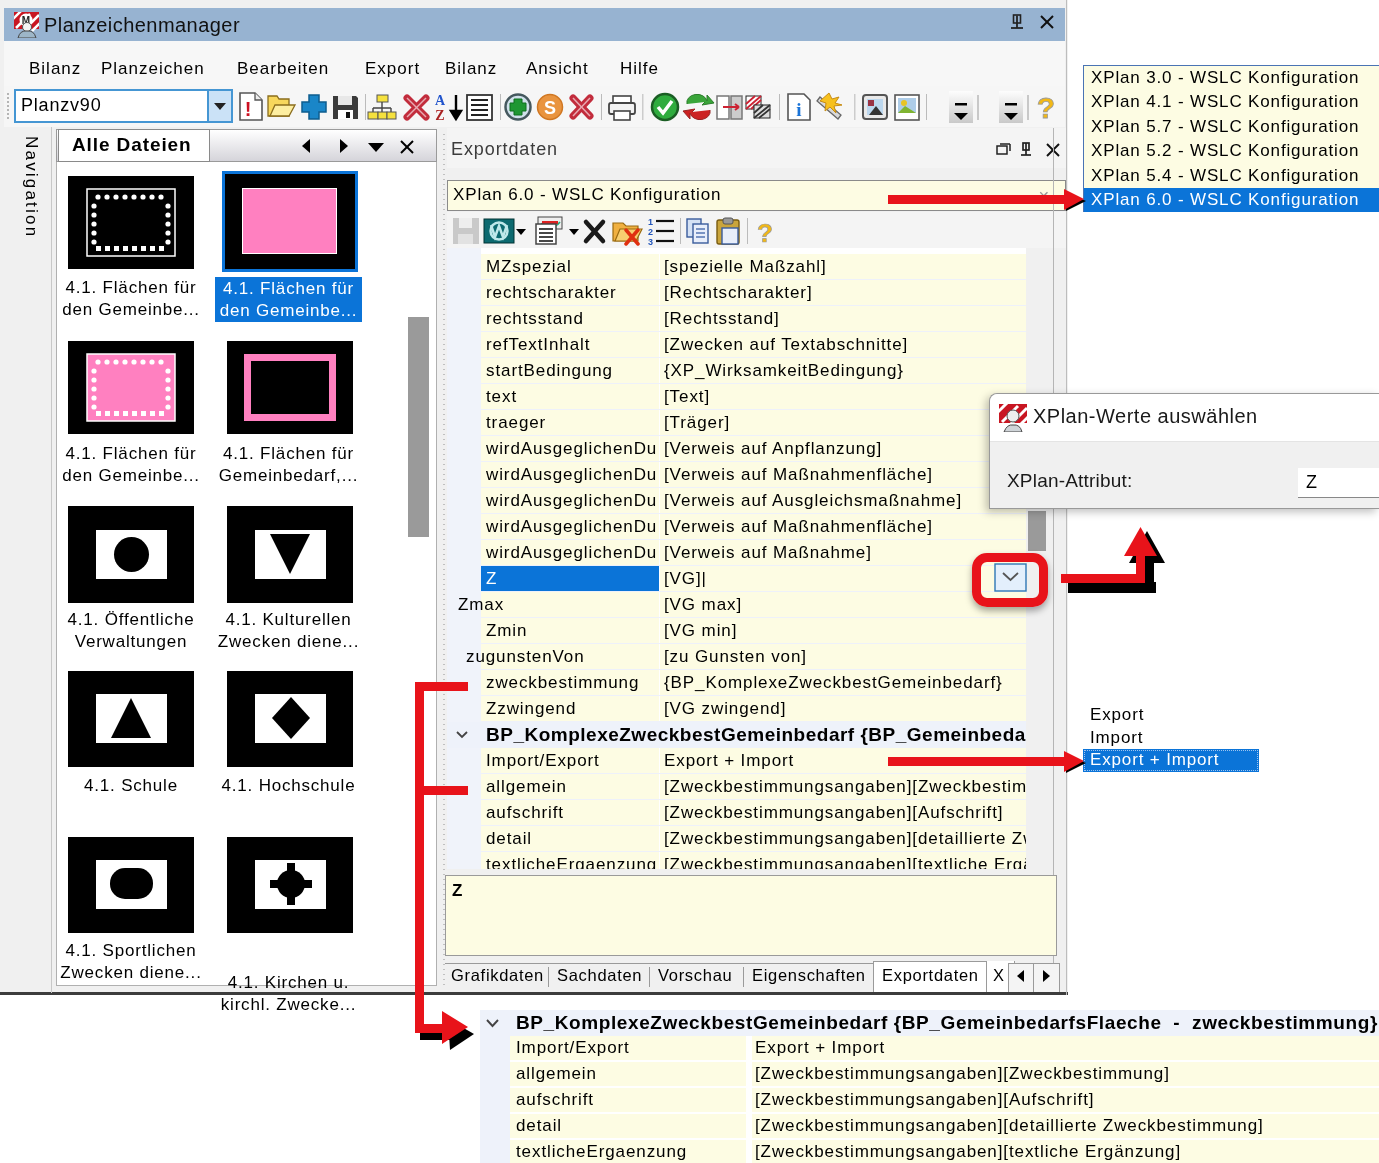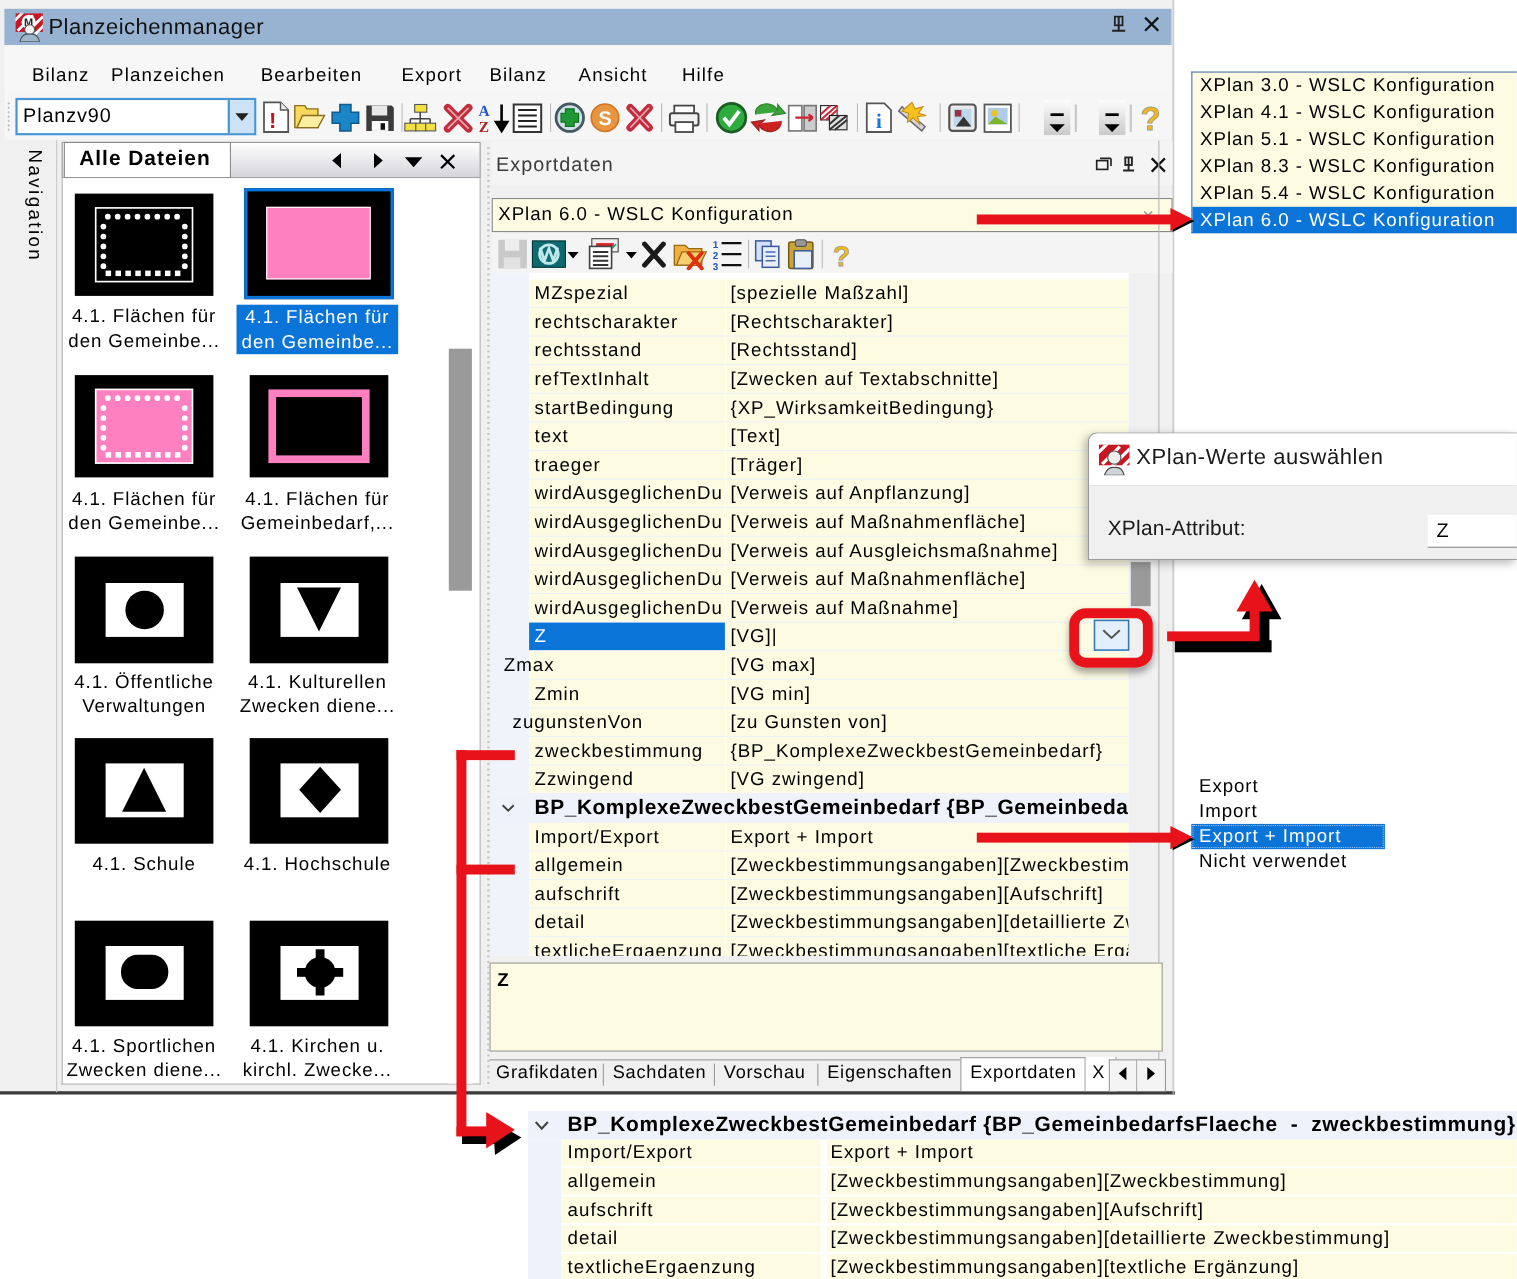--- a/index.html
+++ b/index.html
@@ -326,21 +326,21 @@
 <div id="captions" style="font-size:17px;letter-spacing:0.8px;color:#000;text-align:center;line-height:21.5px">
  <div class="a" style="left:56px;top:277px;width:150px">4.1. Flächen für<br>den Gemeinbe...</div>
  <div class="a" style="left:215px;top:277px;width:147px;background:#0b74d8;color:#fff;padding:1px 0">4.1. Flächen für<br>den Gemeinbe...</div>
  <div class="a" style="left:56px;top:443px;width:150px">4.1. Flächen für<br>den Gemeinbe...</div>
  <div class="a" style="left:215px;top:443px;width:147px">4.1. Flächen für<br>Gemeinbedarf,...</div>
  <div class="a" style="left:56px;top:609px;width:150px">4.1. Öffentliche<br>Verwaltungen</div>
  <div class="a" style="left:215px;top:609px;width:147px">4.1. Kulturellen<br>Zwecken diene...</div>
  <div class="a" style="left:56px;top:775px;width:150px">4.1. Schule</div>
  <div class="a" style="left:215px;top:775px;width:147px">4.1. Hochschule</div>
  <div class="a" style="left:56px;top:940px;width:150px">4.1. Sportlichen<br>Zwecken diene...</div>
- <div class="a" style="left:215px;top:940px;width:147px">4.1. Kirchen u.<br>kirchl. Zwecke...</div>
+ <div class="a" style="left:215px;top:972px;width:147px">4.1. Kirchen u.<br>kirchl. Zwecke...</div>
 </div>
 </div>
 
 <div class="a" style="left:443px;top:132px;width:2px;height:855px;background-image:radial-gradient(circle,#c0c0c0 0.8px,transparent 1px);background-size:2px 5px"></div>
 
 <div class="a" style="left:447px;top:128px;width:619px;height:40px;background:#f4f4f4"></div>
 <div class="a" style="left:451px;top:139px;font-size:18px;letter-spacing:0.9px;color:#3c3c3c">Exportdaten</div>
 <div class="a" style="left:995px;top:142px;width:70px;height:16px">
 <svg width="70" height="16">
  <rect x="2" y="4" width="10" height="8" fill="none" stroke="#222" stroke-width="1.5"></rect>
@@ -543,22 +543,22 @@
  <span class="a" style="left:548px;top:5px">X</span>
  <div class="a" style="left:563px;top:2px;width:26px;height:29px;border:1px solid #9a9a9a;border-bottom:none;background:#f4f4f4"></div>
  <div class="a" style="left:572px;top:9px;width:0;height:0;border-top:6px solid transparent;border-bottom:6px solid transparent;border-right:7px solid #000"></div>
  <div class="a" style="left:589px;top:2px;width:26px;height:29px;border:1px solid #9a9a9a;border-bottom:none;border-left:none;background:#f4f4f4"></div>
  <div class="a" style="left:598px;top:9px;width:0;height:0;border-top:6px solid transparent;border-bottom:6px solid transparent;border-left:7px solid #000"></div>
 </div>
 
 <div class="a" style="left:1083px;top:65px;width:296px;height:147px;background:#fdfce3;border:1px solid #4a74b4;border-right:none;font-size:17px;letter-spacing:0.85px">
  <div style="height:24.4px;line-height:24.4px;padding-left:7px">XPlan 3.0 - WSLC Konfiguration</div>
  <div style="height:24.4px;line-height:24.4px;padding-left:7px">XPlan 4.1 - WSLC Konfiguration</div>
- <div style="height:24.4px;line-height:24.4px;padding-left:7px">XPlan 5.1 - WSLC Konfiguration</div>
- <div style="height:24.4px;line-height:24.4px;padding-left:7px">XPlan 8.3 - WSLC Konfiguration</div>
+ <div style="height:24.4px;line-height:24.4px;padding-left:7px">XPlan 5.7 - WSLC Konfiguration</div>
+ <div style="height:24.4px;line-height:24.4px;padding-left:7px">XPlan 5.2 - WSLC Konfiguration</div>
  <div style="height:24.4px;line-height:24.4px;padding-left:7px">XPlan 5.4 - WSLC Konfiguration</div>
  <div style="height:24.4px;line-height:24.4px;padding-left:7px;background:#0b74d8;color:#fff">XPlan 6.0 - WSLC Konfiguration</div>
 </div>
 
 <div class="a" style="left:989px;top:393px;width:390px;height:116px;background:#f0f0f0;border:1px solid #999;border-right:none;border-radius:8px 0 0 0;box-shadow:-3px 3px 8px rgba(0,0,0,0.25)">
  <div style="height:48px;background:#fff;border-radius:8px 0 0 0;border-bottom:1px solid #e4e4e4"></div>
 </div>
 <div class="a" style="left:999px;top:404px;width:28px;height:28px">
 <svg width="28" height="28">
  <rect x="0" y="0" width="28" height="19" fill="#c81622"></rect>
@@ -573,21 +573,20 @@
 </svg></div>
 <div class="a" style="left:1033px;top:405px;font-size:20px;letter-spacing:0.5px;color:#1a1a1a">XPlan-Werte auswählen</div>
 <div class="a" style="left:1007px;top:470px;font-size:19px;letter-spacing:0.2px;color:#1a1a1a">XPlan-Attribut:</div>
 <div class="a" style="left:1298px;top:468px;width:81px;height:30px;background:#fff;border-bottom:1px solid #888"></div>
 <div class="a" style="left:1306px;top:472px;font-size:18px;color:#000">Z</div>
 
 <div class="a" style="left:1083px;top:704px;width:296px;height:92px;font-size:17px;letter-spacing:0.85px;background:#fff">
  <div style="height:22.7px;line-height:22.7px;padding-left:7px">Export</div>
  <div style="height:22.7px;line-height:22.7px;padding-left:7px">Import</div>
  <div style="height:22.7px;line-height:22.7px;padding-left:7px;background:#0b74d8;color:#fff;width:176px;outline:1px dotted #9cc3ef;outline-offset:-2px">Export + Import</div>
- <div style="height:22.7px;line-height:22.7px;padding-left:7px">Nicht verwendet</div>
 </div>
 
 <div id="bottomtable" style="position:absolute;left:0;top:1010px;width:1379px;height:153px">
  <div class="a" style="left:480px;top:0;width:899px;height:26px;background:#eef2fa"></div>
  <div class="a" style="left:484px;top:0;width:16px;height:26px;line-height:26px"><svg width="16" height="26">
         <path d="M3 10 L8.5 16 L14 10" stroke="#444" stroke-width="1.9" fill="none"></path>
       </svg></div>
  <div class="a" style="left:516px;top:0;height:26px;line-height:26px;font-size:19px;font-weight:bold;letter-spacing:0.6px;white-space:nowrap">BP_KomplexeZweckbestGemeinbedarf {BP_GemeinbedarfsFlaeche&nbsp; - &nbsp;zweckbestimmung}</div>
  <div class="a" style="left:480px;top:26px;width:30px;height:127px;background:#eef2fa"></div>
  <div id="btrows">

